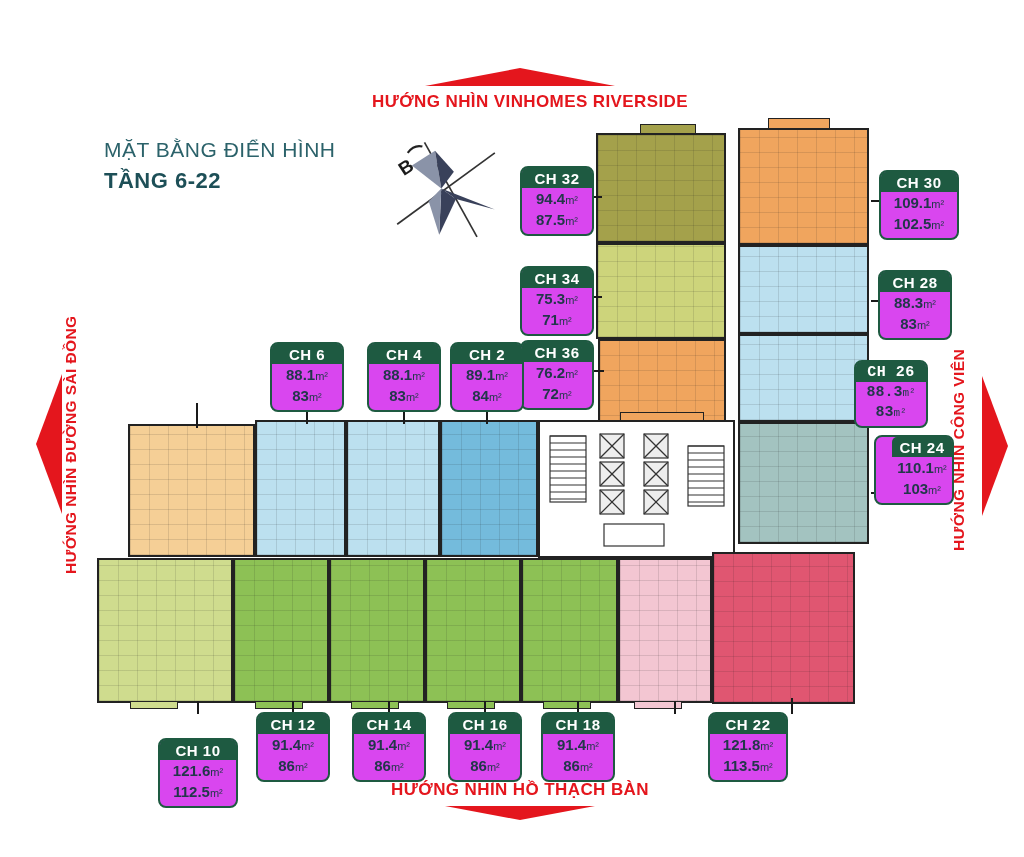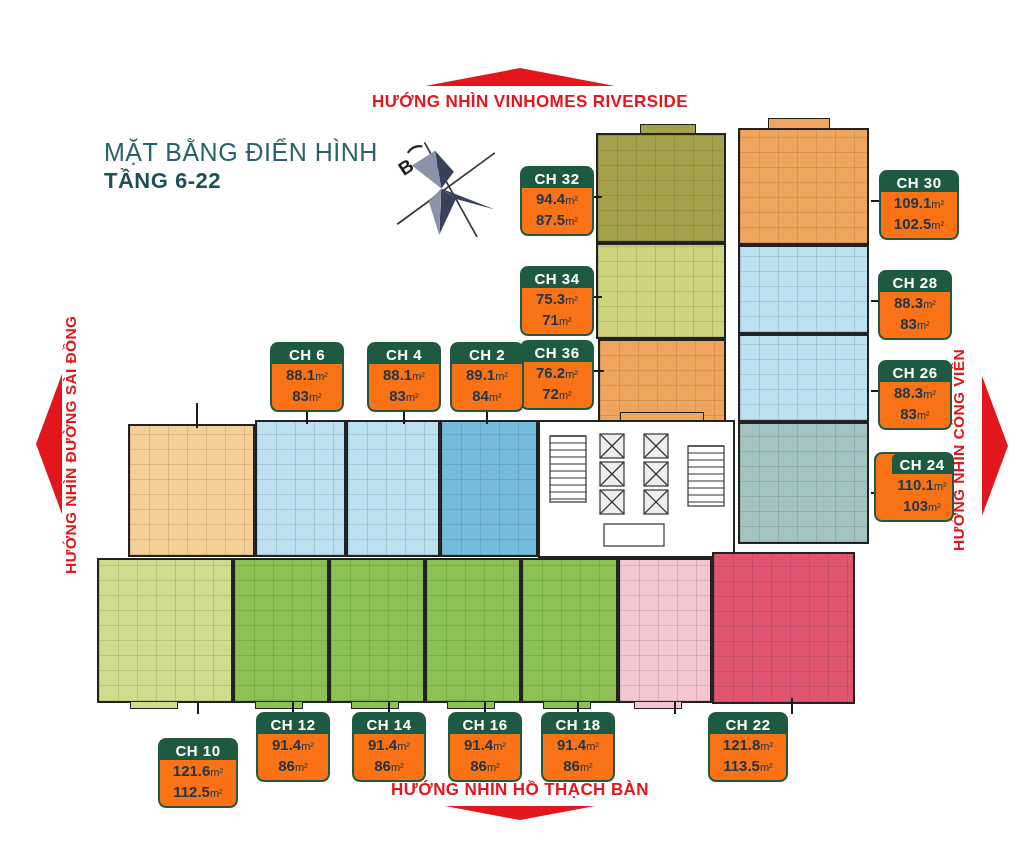--- a/index.html
+++ b/index.html
@@ -4,21 +4,21 @@
 <style>
   html,body { margin:0; padding:0; }
   body {
     width:1024px; height:857px; position:relative; overflow:hidden;
     background:#ffffff;
     font-family:"Liberation Sans", sans-serif;
   }
   .abs { position:absolute; }
 
   
-  .title-1 { position:absolute; left:104px; top:138px; font-size:25px; letter-spacing:.5px;
+  .title-1 { position:absolute; left:104px; top:138px; font-size:21px; letter-spacing:.5px;
              color:var(--title1); font-weight:400; }
   .title-2 { position:absolute; left:104px; top:168px; font-size:22px; letter-spacing:.5px;
              color:var(--title2); font-weight:800; }
 
   
   .dir-text { color:var(--red); font-weight:bold; font-size:17px; letter-spacing:.4px;
               text-align:center; }
   .dir-text.vert { writing-mode:vertical-rl; transform:rotate(180deg);
                    font-size:15.5px; display:flex; align-items:center; justify-content:center; }
   .tri { width:0; height:0; position:absolute; }
@@ -34,21 +34,21 @@
   
   .blk { position:absolute; border:2px solid #222; box-sizing:border-box; }
   .blk .pat { position:absolute; inset:0;
     background:
       repeating-linear-gradient(0deg,  rgba(25,25,25,.12) 0 1px, transparent 1px 15px),
       repeating-linear-gradient(90deg, rgba(25,25,25,.12) 0 1px, transparent 1px 19px);
   }
   .bump { position:absolute; border:1.5px solid #222; box-sizing:border-box; }
 
   
-  .unit-label { position:absolute; width:74px; background:#f97316; text-align:center;
+  .unit-label { position:absolute; width:74px; background:#d946ef; text-align:center;
     border:2px solid var(--lgreen); border-radius:8px; z-index:6; box-sizing:border-box; }
   .unit-label.wide { width:80px; }
   .unit-label .hd { background:var(--lgreen); color:#fff; font-weight:bold; font-size:15px;
     padding:2px 0 1px; border-radius:5px 5px 0 0; letter-spacing:.5px; }
   .unit-label .ar { font-size:15px; font-weight:bold; color:var(--navy); line-height:19px; }
   .unit-label .ar .suf { font-size:11px; font-weight:400; }
   .unit-label .bd { padding:1px 0 3px; }
   .conn { position:absolute; background:#1a1a1a; z-index:5; }
 
   .compass { position:absolute; left:393px; top:134px; width:105px; height:105px; }
@@ -224,29 +224,29 @@
     </div>
     <div class="conn" style="left: 871px; top: 300px; width: 9px; height: 2px;"></div>
     <div class="unit-label" style="left: 520px; top: 340px;">
       <div class="hd">CH 36</div>
      <div class="bd">
        <div class="ar"><span>76.2</span><span class="suf">m²</span></div>
        <div class="ar"><span>72</span><span class="suf">m²</span></div>
      </div>
     </div>
     <div class="conn" style="left: 592px; top: 370px; width: 12px; height: 2px;"></div>
-    <div class="unit-label" style="left: 878px; top: 360px;">
+    <div class="unit-label" style="left: 854px; top: 360px; font-family: Liberation Mono, monospace;">
       <div class="hd">CH 26</div>
      <div class="bd">
        <div class="ar"><span>88.3</span><span class="suf">m²</span></div>
        <div class="ar"><span>83</span><span class="suf">m²</span></div>
      </div>
     </div>
     <div class="conn" style="left: 871px; top: 390px; width: 9px; height: 2px;"></div>
-    <div class="unit-label wide" style="left: 874px; top: 452px; padding-left: 16px;">
+    <div class="unit-label wide" style="left: 874px; top: 435px; padding-left: 16px;">
       <div class="hd">CH 24</div>
      <div class="bd">
        <div class="ar"><span>110.1</span><span class="suf">m²</span></div>
        <div class="ar"><span>103</span><span class="suf">m²</span></div>
      </div>
     </div>
     <div class="conn" style="left: 871px; top: 492px; width: 5px; height: 2px;"></div>
     <div class="conn" style="left: 196px; top: 403px; width: 2px; height: 25px;"></div>
     <div class="unit-label" style="left: 270px; top: 342px;">
       <div class="hd">CH 6</div>

